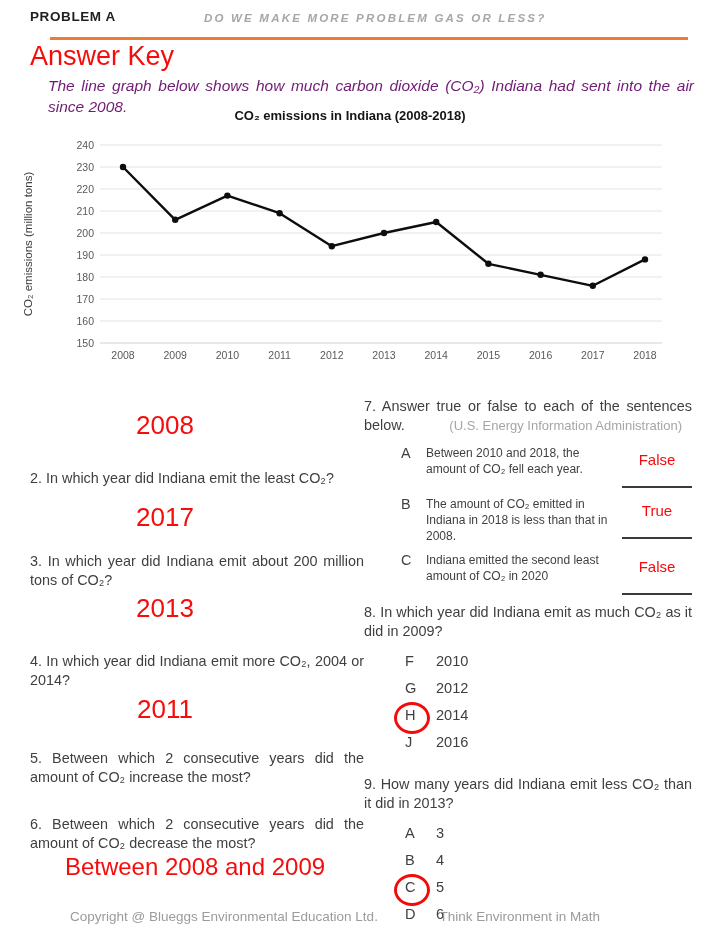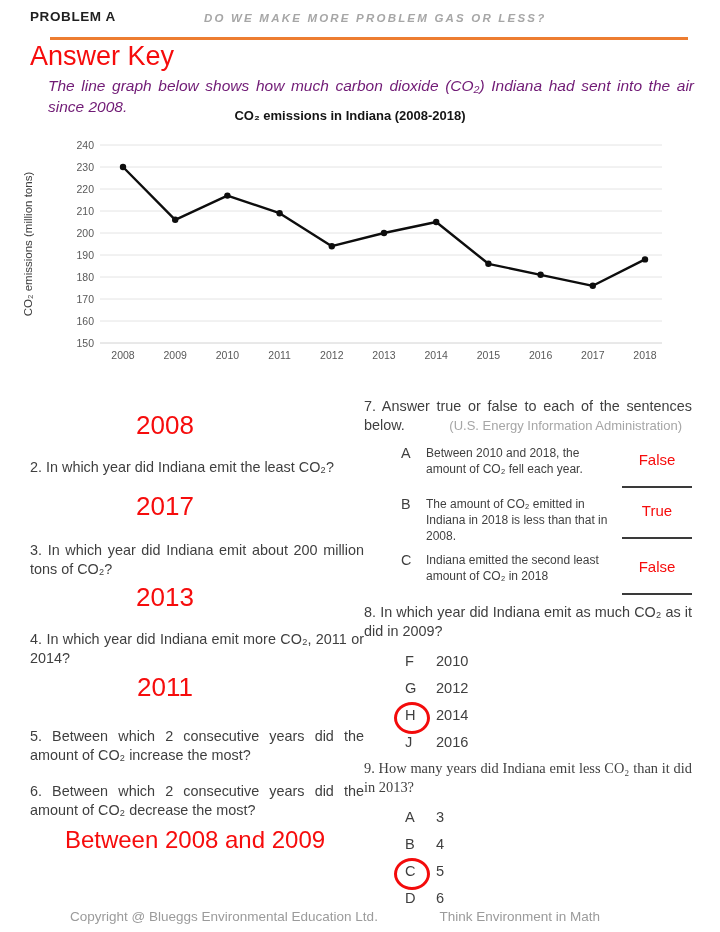--- a/index.html
+++ b/index.html
@@ -21,41 +21,41 @@
 
   .cols { position: absolute; left: 30px; top: 397px; width: 662px; display: flex; }
   .col-left  { width: 334px; }
   .col-right { width: 328px; }
 
   .q { margin: 0; font-size: 14.4px; line-height: 1.32; text-align: justify; text-align-last: left; color: #3f3f3f; }
   .ans { color: #f60c0c; text-align: center; }
   .ans-year { width: 270px; font-size: 26px; }
   .ans-long { width: 330px; font-size: 24px; white-space: nowrap; }
 
-  .mt2{margin-top:2px}.mt13{margin-top:13px}.mt17{margin-top:17px}.mt14{margin-top:14px}
+  .mt2{margin-top:2px}.mt13{margin-top:13px}.mt17{margin-top:28px}.mt14{margin-top:14px}
   .mt19{margin-top:19px}.mt3{margin-top:3px}.mt4{margin-top:4px}.mt24{margin-top:24px}
-  .mt7{margin-top:7px}.mt9{margin-top:6px}
+  .mt7{margin-top:7px}.mt9{margin-top:0}
 
   .tf-wrap { margin-top: 10px; }
   .tf-row { display: flex; padding-left: 37px; margin-bottom: 8px; }
   .tf-label { width: 25px; font-size: 14.4px; color: #3f3f3f; }
   .tf-text { width: 196px; font-size: 12px; line-height: 1.34; color: #3f3f3f; }
   .tf-answer { width: 70px; margin-left: auto; margin-top: 6px; align-self: flex-start;
                text-align: center; color: #f60c0c; font-size: 15px;
                border-bottom: 2px solid #3a3a3a; padding-bottom: 18px; }
 
   .opts { margin-top: 6px; }
   .opt-row { display: flex; align-items: center; padding-left: 41px; height: 27px; font-size: 14.6px; }
   .opt-label { width: 14px; position: relative; }
   .opt-value { margin-left: 17px; }
   .opt-label.circled::after { content: ""; position: absolute; left: -11px; top: -5px;
                width: 30px; height: 26px; border: 3.5px solid #f30b0b; border-radius: 50%; }
 
   .q8 { margin-top: 5px; }
-  .q9 { margin-top: 4px; font-family: Liberation Serif, serif; }
+  .q9 { margin-top: 20px; }
 
   .footer { position: absolute; left: 0; bottom: 8px; width: 640px; display: flex;
             justify-content: space-between; padding: 0 40px 0 70px; font-size: 13.5px; color: #9b9b9b; }
 </style>
 </head>
 <body>
 
 <div class="page">
 
   <div class="header-label">PROBLEM A</div>
@@ -117,21 +117,21 @@
   <div class="source">(U.S. Energy Information Administration)</div>
 
   <div class="cols">
 
     <div class="col-left">
       <div class="ans ans-year mt13">2008</div>
       <p class="q mt17">2. In which year did Indiana emit the least CO₂?</p>
       <div class="ans ans-year mt14">2017</div>
       <p class="q mt19">3. In which year did Indiana emit about 200 million tons of CO₂?</p>
       <div class="ans ans-year mt3">2013</div>
-      <p class="q mt17">4. In which year did Indiana emit more CO₂, 2011 or 2014?</p>
+      <p class="q mt17">4. In which year did Indiana emit more CO₂, 2004 or 2014?</p>
       <div class="ans ans-year mt4">2011</div>
       <p class="q mt24">5. Between which 2 consecutive years did the amount of CO₂ increase the most?</p>
       <p class="q mt17">6. Between which 2 consecutive years did the amount of CO₂ decrease the most?</p>
       <div class="ans ans-long mt9">Between 2008 and 2009</div>
     </div>
 
     <div class="col-right">
       <p class="q">7. Answer true or false to each of the sentences below.</p>
 
       <div class="tf-wrap">
@@ -140,21 +140,21 @@
           <div class="tf-text">Between 2010 and 2018, the amount of CO₂ fell each year.</div>
           <div class="tf-answer">False</div>
         </div>
         <div class="tf-row">
           <div class="tf-label">B</div>
           <div class="tf-text">The amount of CO₂ emitted in Indiana in 2018 is less than that in 2008.</div>
           <div class="tf-answer">True</div>
         </div>
         <div class="tf-row">
           <div class="tf-label">C</div>
-          <div class="tf-text">Indiana emitted the second least amount of  CO₂ in 2018</div>
+          <div class="tf-text">Indiana emitted the second least amount of  CO₂ in 2020</div>
           <div class="tf-answer">False</div>
         </div>
       </div>
 
       <p class="q q8">8. In which year did Indiana emit as much CO₂ as it did in 2009?</p>
       <div class="opts">
         <div class="opt-row">
           <div class="opt-label">F</div>
           <div class="opt-value">2010</div>
         </div>

